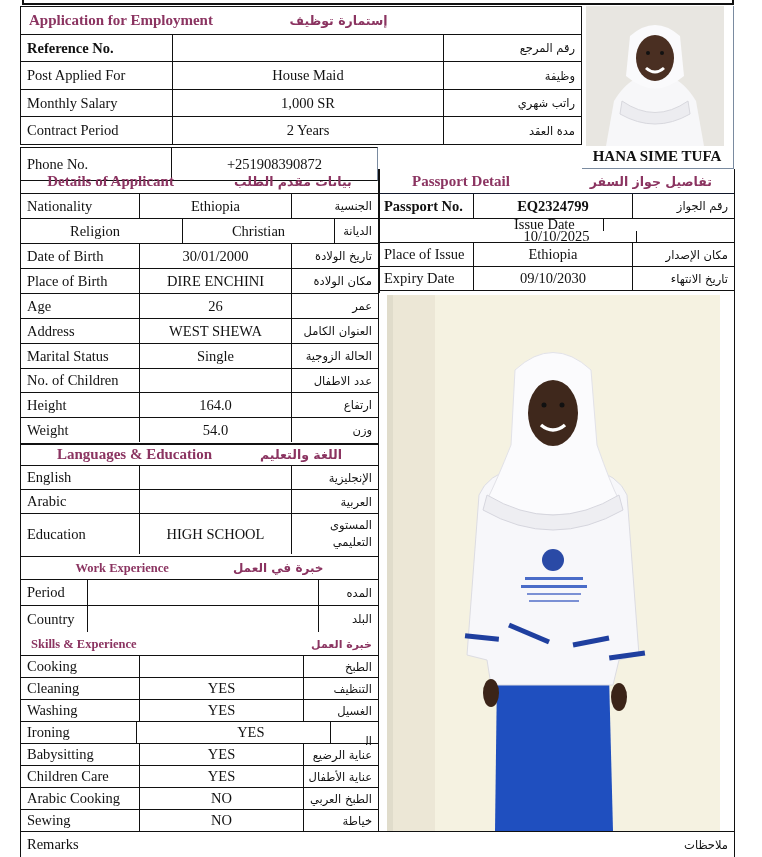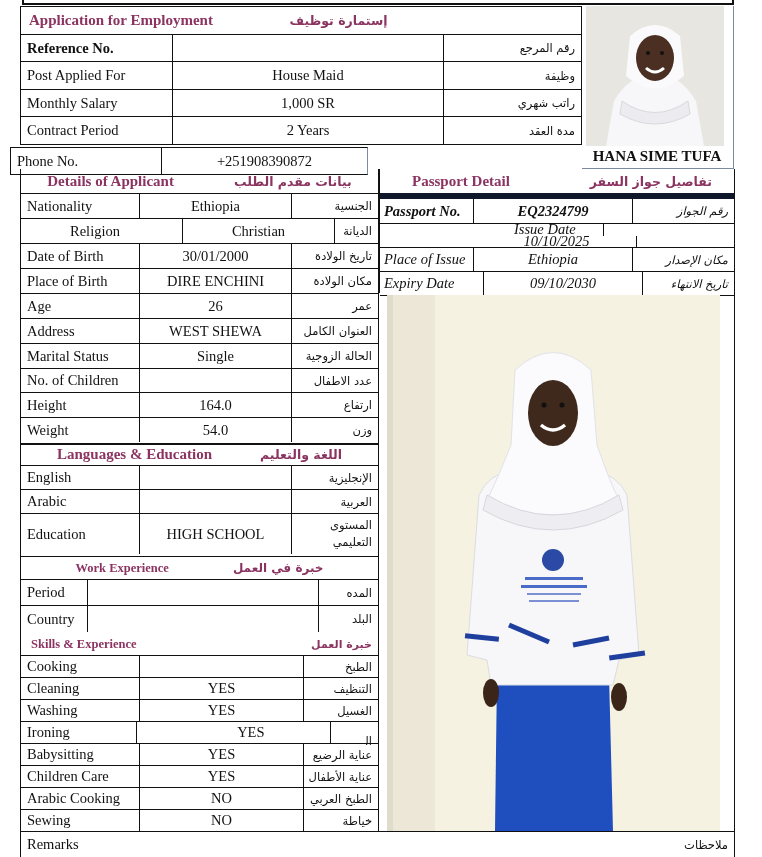--- a/index.html
+++ b/index.html
@@ -63,21 +63,21 @@
       <ellipse cx="69" cy="52" rx="19" ry="23" fill="#4a2f22"></ellipse>
       <path d="M60 62 Q69 70 78 62" stroke="#fff" stroke-width="3" fill="none"></path>
       <circle cx="62" cy="47" r="2" fill="#111"></circle>
         <circle cx="76" cy="47" r="2" fill="#111"></circle>
       <path d="M36 95 Q69 118 102 95 L104 108 Q69 128 34 108 Z" fill="#ececf0" stroke="#d8d8de"></path>
     </svg>
   </div>
   <div class="abs bold" style="left:0;top:142px;width:150px;text-align:center;font-size:15px;">HANA SIME TUFA</div>
 </div>
 
-<div class="abs row" style="left:10px;top:147px;width:358px;height:28px;border:1px solid #111;border-right:1px solid #7a8ba0;">
+<div class="abs row" style="left:20px;top:147px;width:358px;height:34px;border:1px solid #111;border-right:1px solid #7a8ba0;">
   <div class="cell vr" style="width:151px;">Phone No.</div>
   <div class="cell c" style="flex:1;">+251908390872</div>
 </div>
 
 <div class="abs" style="left:20px;top:169px;width:359px;height:276px;border:1px solid #111;border-top:none;">
   <div class="row hr" style="height:25px;justify-content:center;gap:60px;">
     <span class="title">Details of Applicant</span>
     <span class="titleAr">بيانات مقدم الطلب</span>
   </div>
   <div id="details-rows">
@@ -132,38 +132,38 @@
         <div class="cell ar" style="flex: 1 1 0%; justify-content: flex-start;">وزن</div>
       </div>
     </div>
 </div>
 
 <div class="abs" style="left:379px;top:169px;width:356px;height:124px;border:1px solid #111;border-top:none;border-bottom:none;">
   <div class="row" style="height:24px;justify-content:space-between;padding:0 22px 0 32px;">
     <span class="title">Passport Detail</span>
     <span class="titleAr">تفاصيل جواز السفر</span>
   </div>
-  <div style="border-top:6px solid #0f172a;font-style:italic;">
+  <div style="border-top:1px solid #0f172a;">
     <div class="row hr" style="height:25px;">
       <div class="cell vr bold" style="width:94px;padding:0 4px;">Passport No.</div>
       <div class="cell vr c bold" style="width:159px;">EQ2324799</div>
       <div class="cell ar" style="flex:1;justify-content:flex-start;">رقم الجواز</div>
     </div>
     <div class="row hr" style="height:24px;flex-direction:column;">
       <div class="cell vr" style="width:94px;padding:0 4px;">Issue Date</div>
       <div class="cell vr c" style="width:159px;">10/10/2025</div>
       <div class="cell ar" style="flex:1;justify-content:flex-start;">تاريخ الإصدار</div>
     </div>
     <div class="row hr" style="height:24px;">
       <div class="cell vr" style="width:94px;padding:0 4px;">Place of Issue</div>
       <div class="cell vr c" style="width:159px;">Ethiopia</div>
       <div class="cell ar" style="flex:1;justify-content:flex-start;">مكان الإصدار</div>
     </div>
     <div class="row hr" style="height:24px;">
-      <div class="cell vr" style="width:104px;padding:0 4px;">Expiry Date</div>
+      <div class="cell vr" style="width:94px;padding:0 4px;">Expiry Date</div>
       <div class="cell vr c" style="width:159px;">09/10/2030</div>
       <div class="cell ar" style="flex:1;justify-content:flex-start;">تاريخ الانتهاء</div>
     </div>
   </div>
 </div>
 
 <div class="abs" style="left:379px;top:293px;width:356px;height:538px;border-right:1px solid #111;">
   <div class="abs photo figure" style="left:8px;top:2px;width:333px;height:536px;">
     <svg width="333" height="536" viewBox="0 0 333 536">
       <rect width="333" height="536" fill="#f5f2e1"></rect>

